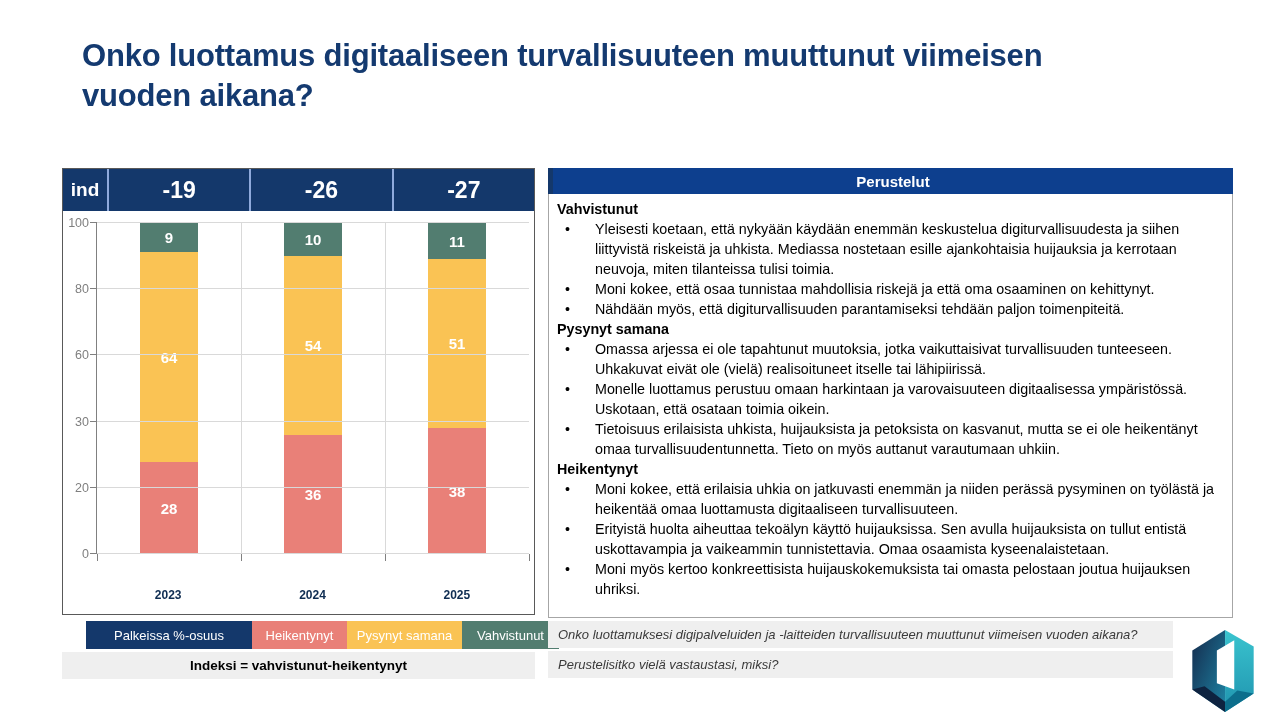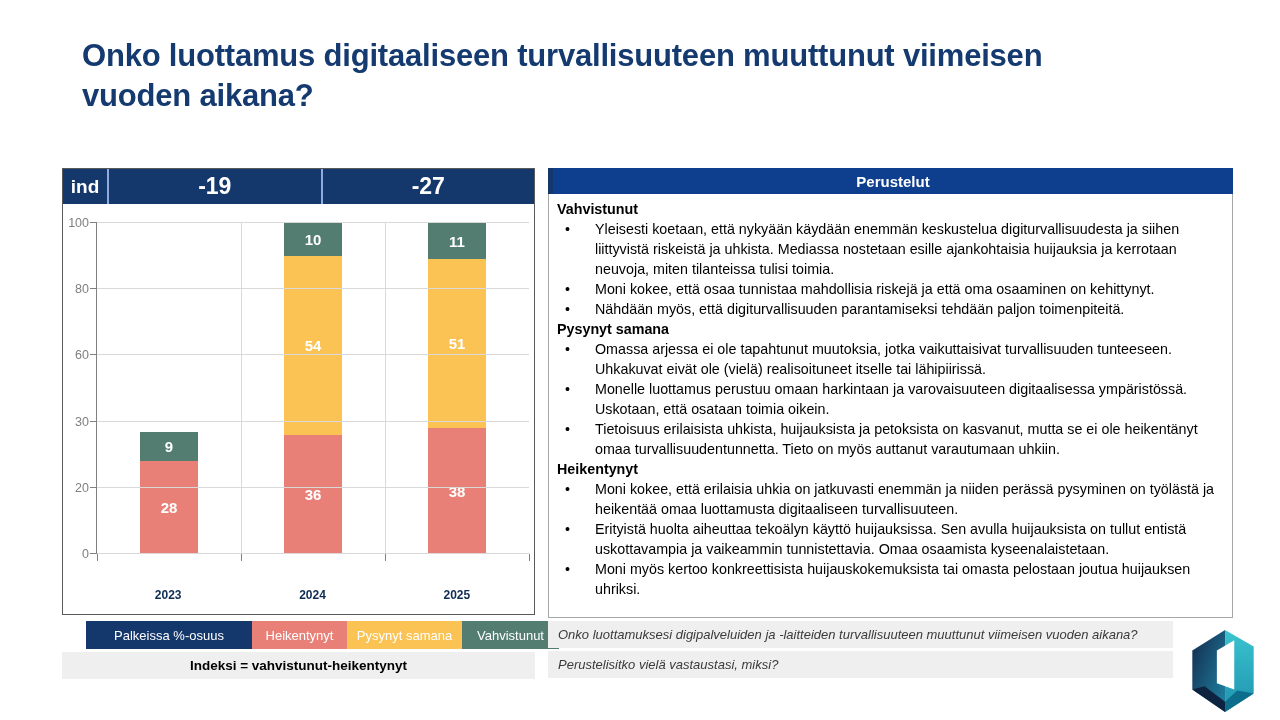--- a/index.html
+++ b/index.html
@@ -6,21 +6,21 @@
   .slide{position:relative;width:1280px;height:720px;background:#ffffff;overflow:hidden;
          font-family:"Liberation Sans",sans-serif;}
 
   
   .title{position:absolute;left:82px;top:36px;width:1010px;font-size:31px;font-weight:bold;
          color:#143A70;line-height:1.3;letter-spacing:-0.2px;}
 
   
   .chart-panel{position:absolute;left:62px;top:168px;width:473px;height:447px;
                border:1px solid #595959;box-sizing:border-box;background:#fff;}
-  .index-header{display:flex;height:35px;background:#14386B;color:#fff;font-weight:bold;}
+  .index-header{display:flex;height:42px;background:#14386B;color:#fff;font-weight:bold;}
   .ih-cell{flex:1;display:flex;align-items:center;justify-content:center;font-size:23px;
            border-left:2px solid #8FAADC;}
   .ih-label{flex:0 0 44px;border-left:none;font-size:19px;}
 
   .plot{position:absolute;top:35px;left:0;right:0;bottom:0;}
   .plot-inner{position:absolute;left:33px;right:5px;top:19px;bottom:60px;
               border-left:1.5px solid #808080;}
   .gridline{position:absolute;left:0;right:0;height:1px;background:#D9D9D9;}
   .ytickmark{position:absolute;left:-7px;width:7px;height:1px;background:#808080;}
   .vsep{position:absolute;top:0;bottom:0;width:1px;background:#D9D9D9;}
@@ -70,36 +70,38 @@
 <body>
 
 <div class="slide">
 
   <div class="title">Onko luottamus digitaaliseen turvallisuuteen muuttunut viimeisen vuoden aikana?</div>
 
   <div class="chart-panel">
     <div class="index-header">
       <div class="ih-cell ih-label">ind</div>
       <div class="ih-cell">-19</div>
+      <div class="ih-cell">-26</div>
       <div class="ih-cell">-27</div>
     </div>
     <div class="plot">
       <div class="ylabels">
           <div class="ylabel" style="bottom: 0%;">0</div>
           <div class="ylabel" style="bottom: 20%;">20</div>
           <div class="ylabel" style="bottom: 40%;">30</div>
           <div class="ylabel" style="bottom: 60%;">60</div>
           <div class="ylabel" style="bottom: 80%;">80</div>
           <div class="ylabel" style="bottom: 100%;">100</div>
         </div>
       <div class="plot-inner">
         <div class="bars">
             <div class="bar-col">
               <div class="bar">
                 <div class="seg" style="height: 28%; background: rgb(233, 128, 120);">28</div>
+                <div class="seg" style="height: 64%; background: rgb(250, 195, 84);">64</div>
                 <div class="seg" style="height: 9%; background: rgb(82, 125, 112);">9</div>
               </div>
             </div>
             <div class="bar-col">
               <div class="bar">
                 <div class="seg" style="height: 36%; background: rgb(233, 128, 120);">36</div>
                 <div class="seg" style="height: 54%; background: rgb(250, 195, 84);">54</div>
                 <div class="seg" style="height: 10%; background: rgb(82, 125, 112);">10</div>
               </div>
             </div>

